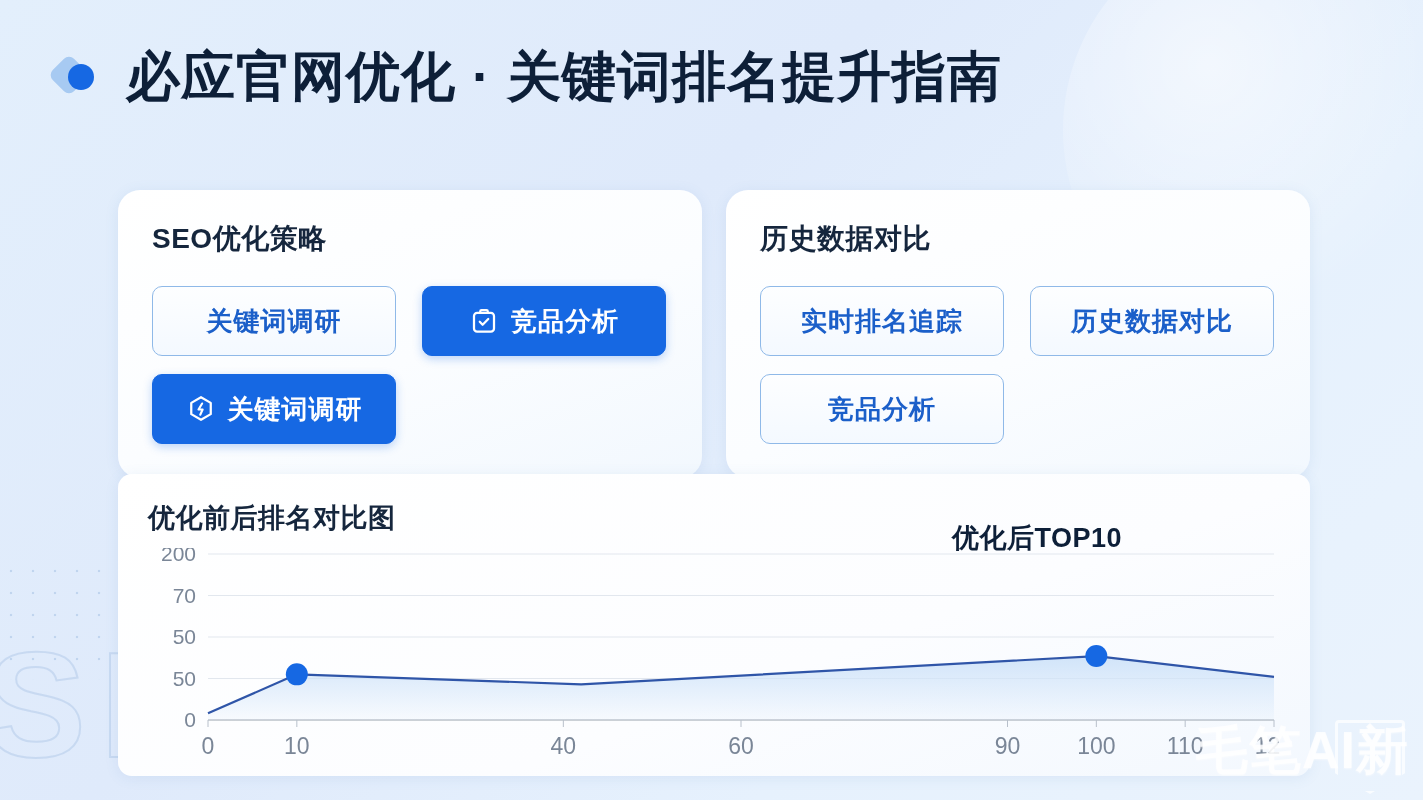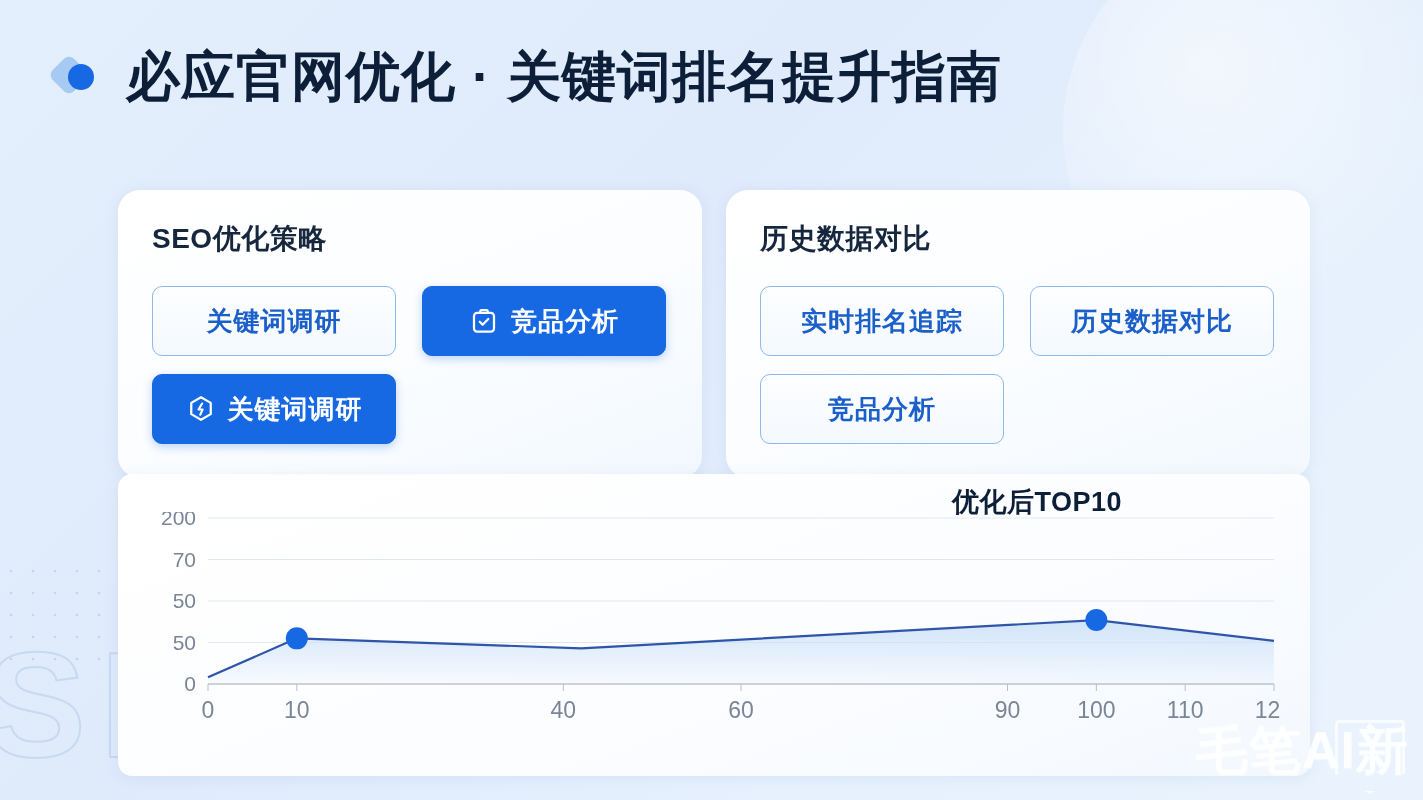--- a/index.html
+++ b/index.html
@@ -289,20 +289,21 @@
 
       <div class="chip outline">
         <span>竞品分析</span>
       </div>
 
     </div>
   </div>
 </div>
 
 <div class="chart-card">
+  <div class="chart-title">优化前后排名对比图</div>
 
   <div class="chart-area">
     <svg class="chart-svg" id="rank-chart" width="1132" height="220" viewBox="0 0 1132 220">
         <line x1="60" y1="6" x2="1126" y2="6" stroke="#e2e7ee" stroke-width="1"></line>
         <text x="48" y="13" text-anchor="end" class="tick-text">200</text>
         <line x1="60" y1="47.5" x2="1126" y2="47.5" stroke="#e2e7ee" stroke-width="1"></line>
         <text x="48" y="54.5" text-anchor="end" class="tick-text">70</text>
         <line x1="60" y1="89" x2="1126" y2="89" stroke="#e2e7ee" stroke-width="1"></line>
         <text x="48" y="96" text-anchor="end" class="tick-text">50</text>
         <line x1="60" y1="130.5" x2="1126" y2="130.5" stroke="#e2e7ee" stroke-width="1"></line>

